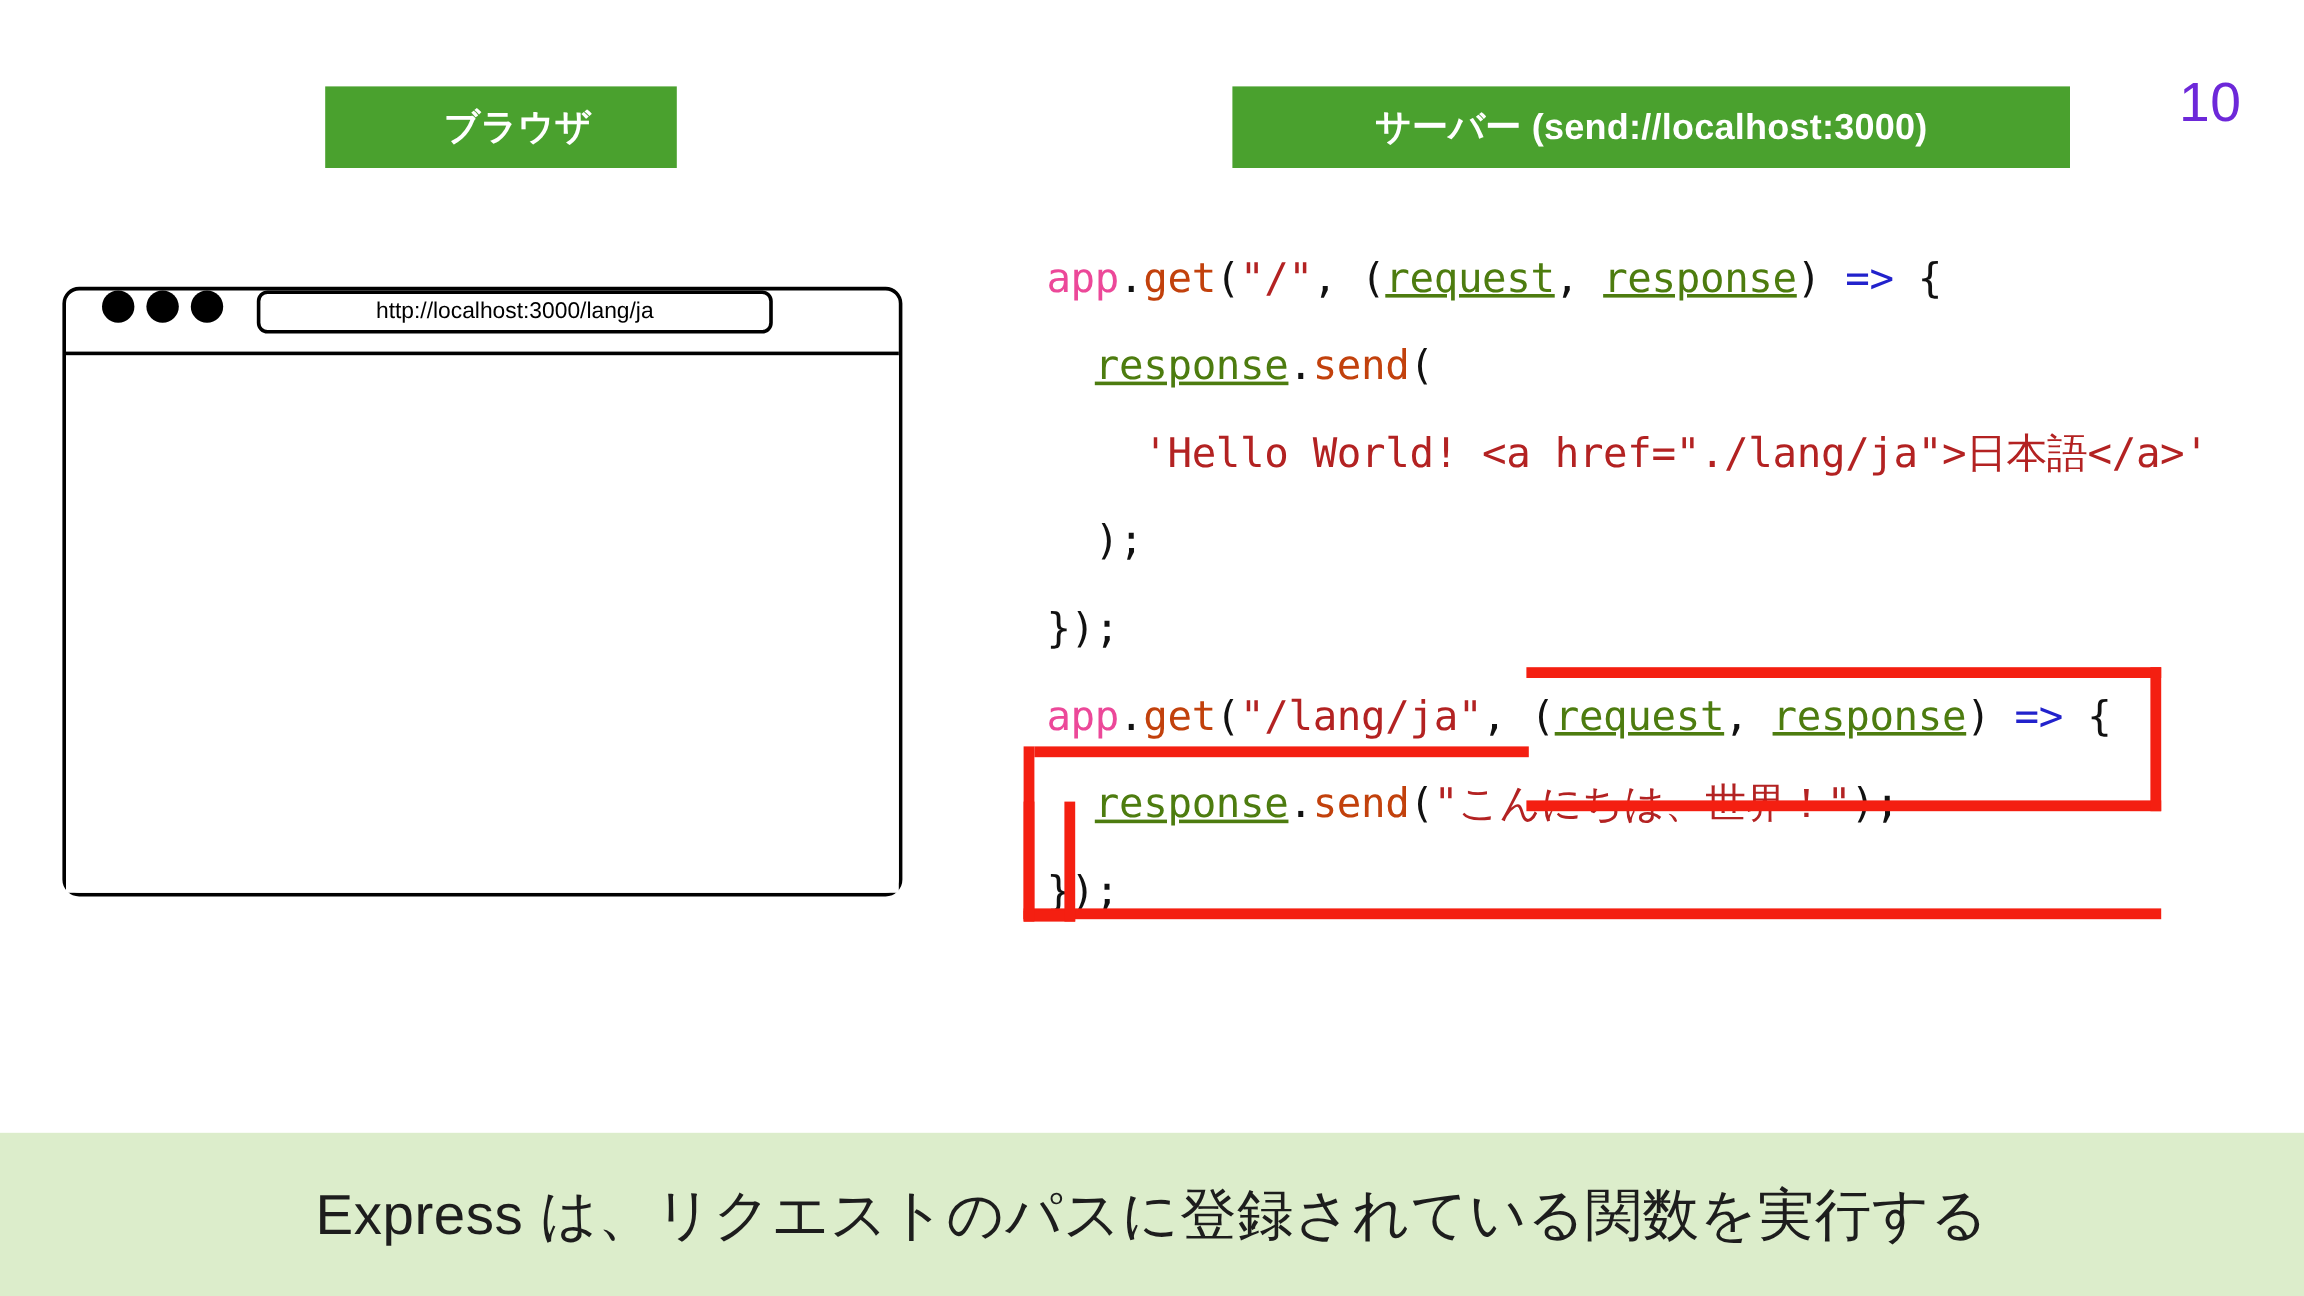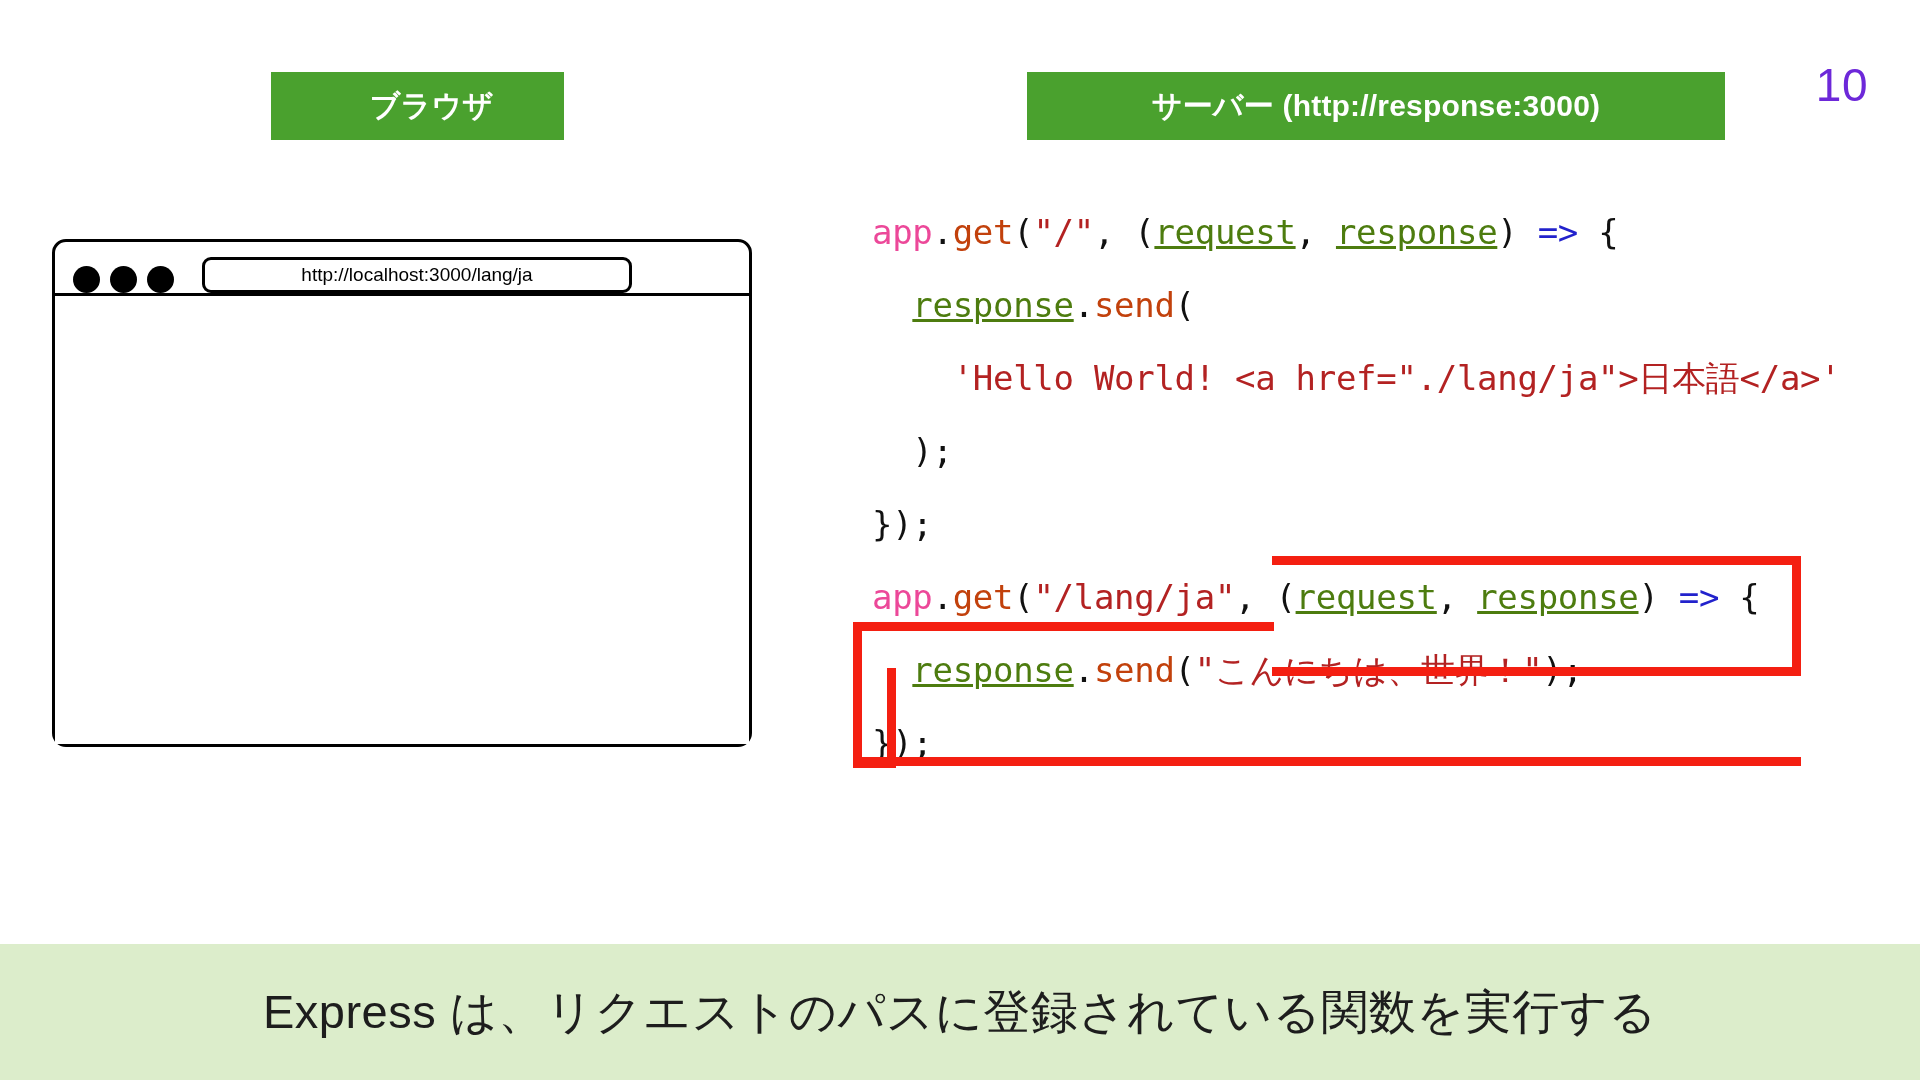--- a/index.html
+++ b/index.html
@@ -64,22 +64,22 @@
     border: 3px solid #000000;
     border-radius: 14px;
     box-sizing: border-box;
     background: #ffffff;
   }
   .browser-chrome {
     position: relative;
     height: 54px;
     border-bottom: 3px solid #000000;
     display: flex;
-    align-items: flex-end;
-    padding-left: 18px;
+    align-items: flex-start;
+    padding-left: 30px;
     box-sizing: border-box;
   }
   .dot {
     width: 27px;
     height: 27px;
     border-radius: 50%;
     background: #000000;
     margin-right: 10px;
     flex: none;
   }
@@ -186,21 +186,21 @@
 </head>
 <body>
 
 <div class="slide-number">10</div>
 
 <div class="banner banner-browser">
   <span>ブラウザ</span>
 </div>
 
 <div class="banner banner-server">
-  <span>サーバー (http://response:3000)</span>
+  <span>サーバー (send://localhost:3000)</span>
 </div>
 
 <div class="browser">
   <div class="browser-chrome">
     <span class="dot"></span>
     <span class="dot"></span>
     <span class="dot"></span>
     <div class="urlbar">
       <span>http://localhost:3000/lang/ja</span>
     </div>

